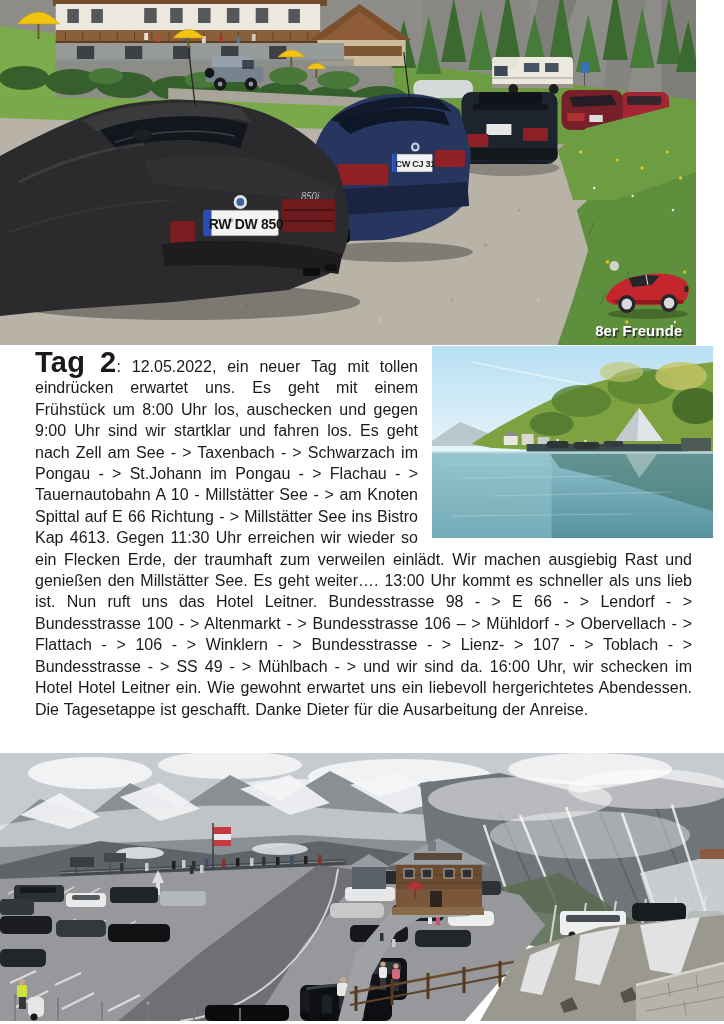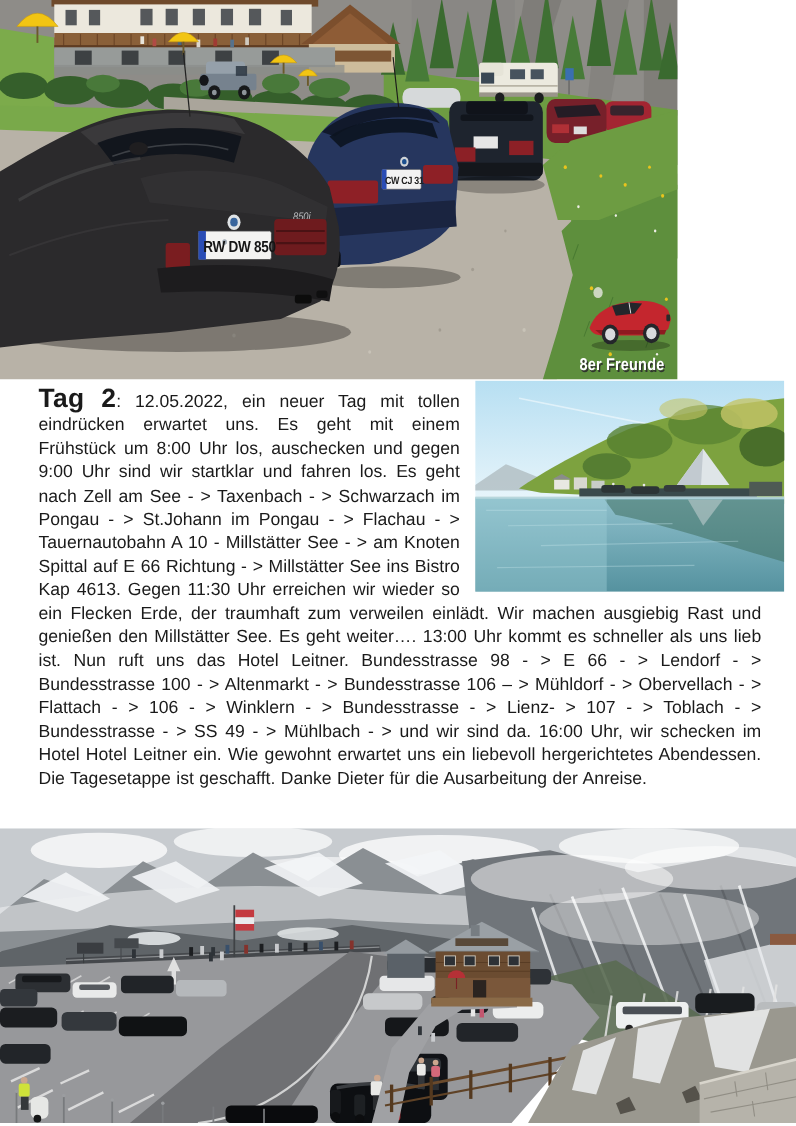--- a/index.html
+++ b/index.html
@@ -1,23 +1,23 @@
 <!DOCTYPE html>
 <html><head>
 <meta charset="utf-8">
 <style>
   *{margin:0;padding:0;box-sizing:border-box}
   html,body{background:#ffffff}
   body{font-family:"Liberation Sans","DejaVu Sans",sans-serif;color:#1a1a1a}
   .page{position:relative;width:724px;height:1024px;background:#fff;overflow:hidden}
-  .photo-top{position:absolute;left:0;top:0;width:616px;height:345px}
+  .photo-top{position:absolute;left:0;top:0;width:696px;height:345px}
   .article{position:absolute;left:35px;top:352px;width:657px}
   .lake-fig{float:right;width:281px;height:192px;margin:-6px -21px 8px 14px}
   .body-text{font-size:16px;line-height:21.4px;text-align:justify;word-spacing:.5px}
-  .day-heading{font-size:24px;font-weight:bold;letter-spacing:.3px}
+  .day-heading{font-size:29px;font-weight:bold;letter-spacing:.3px}
   .photo-bottom{position:absolute;left:0;top:753px;width:724px;height:268px}
   svg{display:block;width:100%;height:100%}
   text{font-family:"Liberation Sans","DejaVu Sans",sans-serif}
   .plate-txt{font-weight:bold;letter-spacing:-0.3px}
   .overlay-txt{font-weight:bold;letter-spacing:.2px}
 </style>
 </head>
 <body>
 
 <div class="page">

